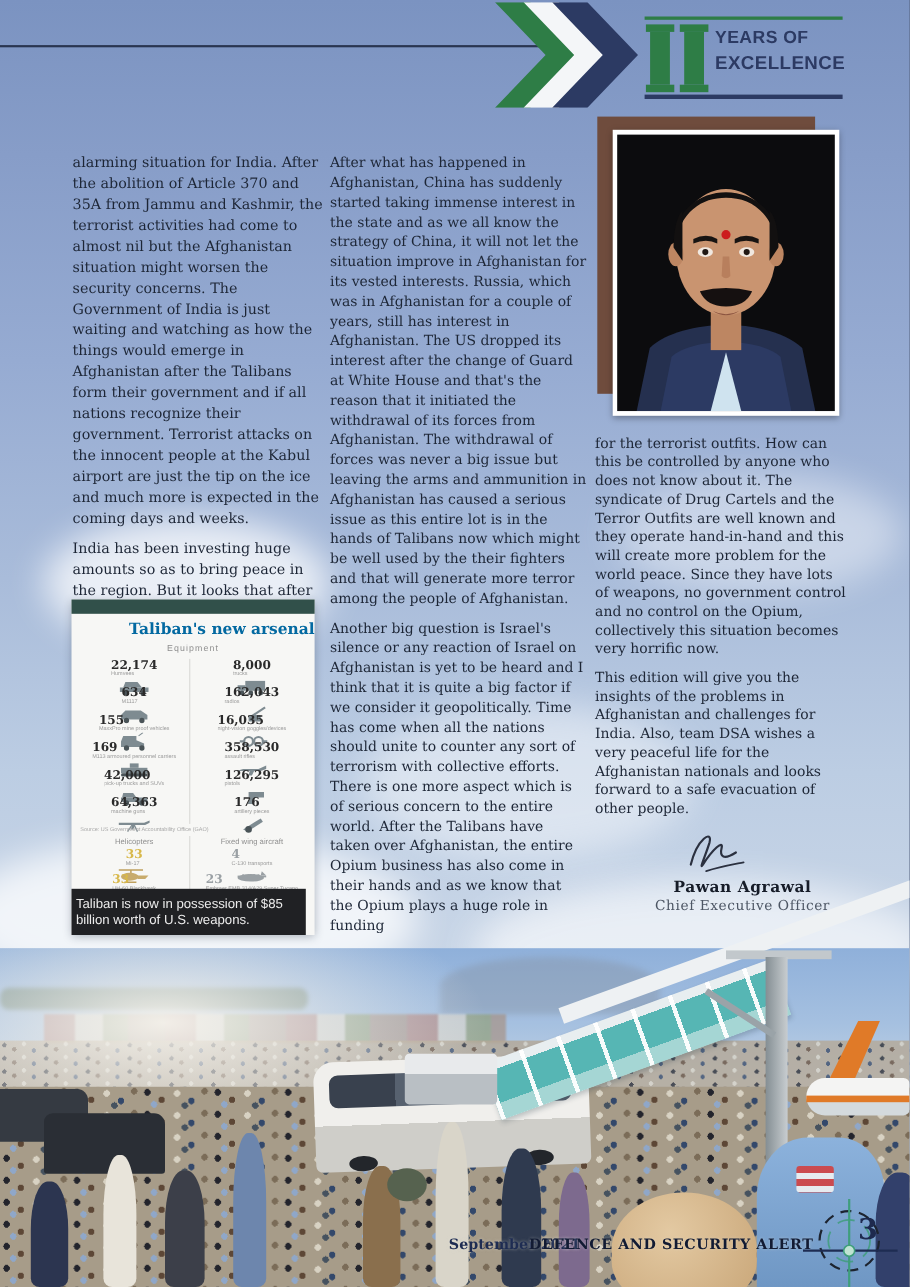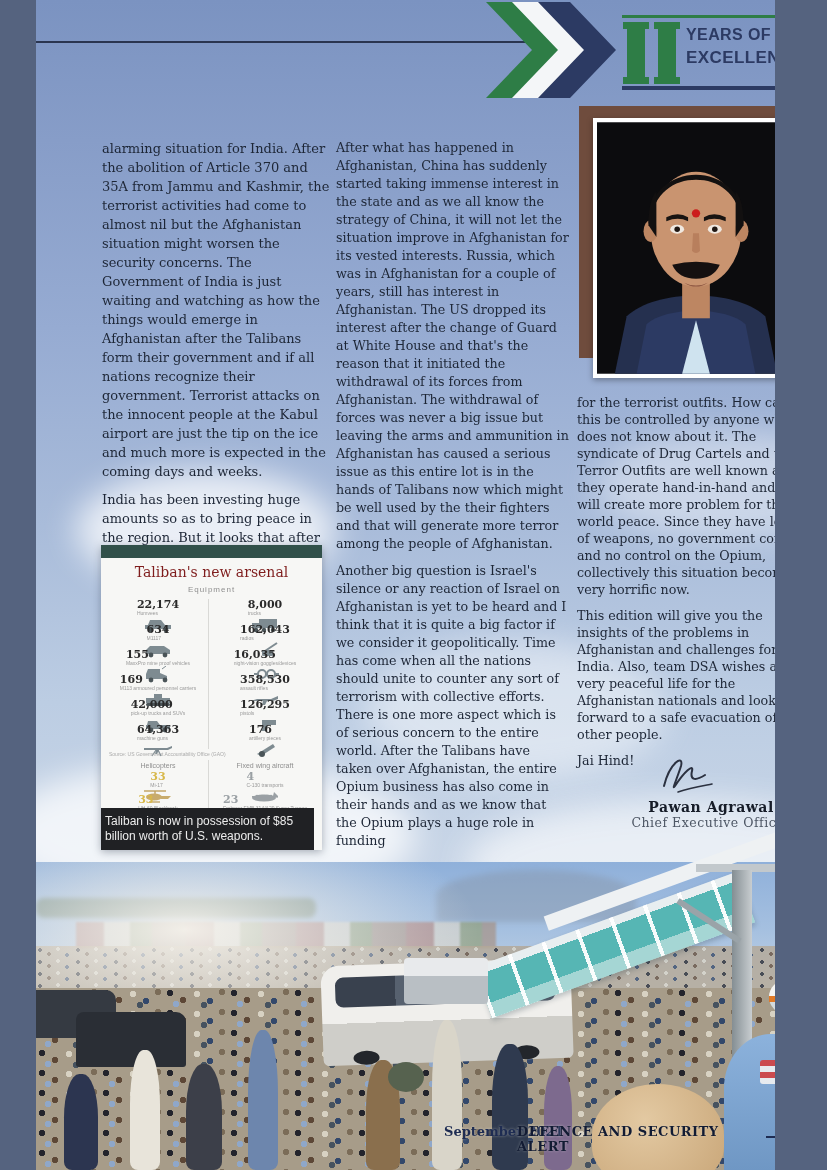--- a/index.html
+++ b/index.html
@@ -1,18 +1,18 @@
 <!DOCTYPE html>
 <html><head>
 <meta charset="utf-8">
 <style>
   html,body{margin:0;padding:0;background:#55637f;}
-  .page{position:relative;width:739px;height:1170px;overflow:hidden;
+  .page{position:relative;width:827px;height:1170px;overflow:hidden;
         background:linear-gradient(180deg,#7b93c1 0%,#879dc8 12%,#96abd2 28%,#a9bcda 45%,#bccde3 60%,#c9d6e7 74%,#c4d2e4 86%,#b5c6dd 100%);
-        font-family:"DejaVu Serif",serif;color:#1d2636;margin-left:36px;}
+        font-family:"DejaVu Serif",serif;color:#1d2636;}
   .cloud{position:absolute;border-radius:50%;background:rgba(255,255,255,.75);filter:blur(16px);}
   
   .topline{position:absolute;left:0;top:41px;width:497px;height:2px;background:#2a3550;}
   .chevrons{position:absolute;left:450px;top:2px;}
   .green-line{position:absolute;left:586px;top:15px;width:180px;height:3px;background:#2e7d46;}
   .navy-line{position:absolute;left:586px;top:86px;width:180px;height:4px;background:#2c3a63;}
   .pillars{position:absolute;left:587px;top:22px;}
   .years{position:absolute;left:650px;top:24px;font-family:"Liberation Sans",sans-serif;
          font-weight:bold;color:#2c3a63;letter-spacing:.4px;}
   .years .l1{font-size:16px;line-height:22px;}
@@ -29,21 +29,21 @@
   .portrait{position:absolute;left:557px;top:118px;width:198px;height:252px;background:#fff;padding:4px;box-shadow:0 2px 6px rgba(0,0,0,.35);}
   .portrait svg{display:block;}
   
   .signature{position:absolute;left:612px;top:750px;}
   .author{position:absolute;left:575px;top:799px;width:200px;text-align:center;}
   .author .name{font-size:14px;font-weight:bold;color:#161c28;letter-spacing:.5px;}
   .author .title{font-size:12.5px;color:#4d5664;letter-spacing:.5px;}
   
   .ig{position:absolute;left:65px;top:545px;width:221px;height:305px;background:#f7f7f5;box-shadow:0 2px 8px rgba(30,40,60,.35);font-family:"Liberation Sans",sans-serif;}
   .ig-header{height:13px;background:#31504a;}
-  .ig-title{font-family:"DejaVu Serif",serif;font-weight:normal;font-size:14px;color:#7f1d1d;text-align:center;margin-top:6px;}
+  .ig-title{font-family:"DejaVu Serif",serif;font-weight:bold;font-size:14px;color:#0369a1;text-align:right;margin-top:6px;}
   .ig-sub{font-size:8px;color:#8f8f8f;text-align:center;margin-top:5px;letter-spacing:1px;}
   .ig-grid{display:flex;margin-top:5px;padding:0 7px;}
   .ig-colm{width:50%;}
   .ig-colm.right{border-left:1px solid #d9d9d6;padding-left:6px;}
   .ig-item{display:flex;align-items:center;height:25px;flex-direction:column;}
   .ig-txt{flex:1;min-width:0;}
   .ig-num{font-family:"DejaVu Serif",serif;font-weight:bold;font-size:11px;color:#2a2a2a;line-height:11px;}
   .ig-lbl{font-size:5px;color:#9a9a9a;line-height:6px;white-space:nowrap;overflow:hidden;}
   .ig-item svg{flex:0 0 auto;}
   .ig-source{font-size:5px;color:#aaa;margin:2px 0 0 8px;}
@@ -147,21 +147,20 @@
     <p>alarming situation for India. After the abolition of Article 370 and 35A from Jammu and Kashmir, the terrorist activities had come to almost nil but the Afghanistan situation might worsen the security concerns. The Government of India is just waiting and watching as how the things would emerge in Afghanistan after the Talibans form their government and if all nations recognize their government. Terrorist attacks on the innocent people at the Kabul airport are just the tip on the ice and much more is expected in the coming days and weeks.</p>
     <p>India has been investing huge amounts so as to bring peace in the region. But it looks that after the Talibans have captured the entire Afghanistan in their clutches, they would not like any involvement of</p>
   </div>
   <div class="col col2">
     <p>After what has happened in Afghanistan, China has suddenly started taking immense interest in the state and as we all know the strategy of China, it will not let the situation improve in Afghanistan for its vested interests. Russia, which was in Afghanistan for a couple of years, still has interest in Afghanistan. The US dropped its interest after the change of Guard at White House and that's the reason that it initiated the withdrawal of its forces from Afghanistan. The withdrawal of forces was never a big issue but leaving the arms and ammunition in Afghanistan has caused a serious issue as this entire lot is in the hands of Talibans now which might be well used by the their fighters and that will generate more terror among the people of Afghanistan.</p>
     <p>Another big question is Israel's silence or any reaction of Israel on Afghanistan is yet to be heard and I think that it is quite a big factor if we consider it geopolitically. Time has come when all the nations should unite to counter any sort of terrorism with collective efforts. There is one more aspect which is of serious concern to the entire world. After the Talibans have taken over Afghanistan, the entire Opium business has also come in their hands and as we know that the Opium plays a huge role in funding</p>
   </div>
   <div class="col col3">
     <p>for the terrorist outfits. How can this be controlled by anyone who does not know about it. The syndicate of Drug Cartels and the Terror Outfits are well known and they operate hand-in-hand and this will create more problem for the world peace. Since they have lots of weapons, no government control and no control on the Opium, collectively this situation becomes very horrific now.</p>
     <p>This edition will give you the insights of the problems in Afghanistan and challenges for India. Also, team DSA wishes a very peaceful life for the Afghanistan nationals and looks forward to a safe evacuation of other people.</p>
-    <p>Jai Hind!</p>
   </div>
 
   <div class="portrait-back"></div>
   <div class="portrait">
     <svg width="198" height="252" viewBox="0 0 200 254">
       <rect x="0" y="0" width="200" height="254" fill="#0c0c0e"></rect>
       <path d="M18,254 L30,196 C60,168 140,168 170,196 L182,254 Z" fill="#25304f"></path>
       <path d="M40,254 L50,204 C70,186 130,186 150,204 L160,254 Z" fill="#2c3a63"></path>
       <path d="M86,254 L100,200 L114,254 Z" fill="#cfe3ef"></path>
       <rect x="86" y="152" width="28" height="46" fill="#bd8662"></rect>

